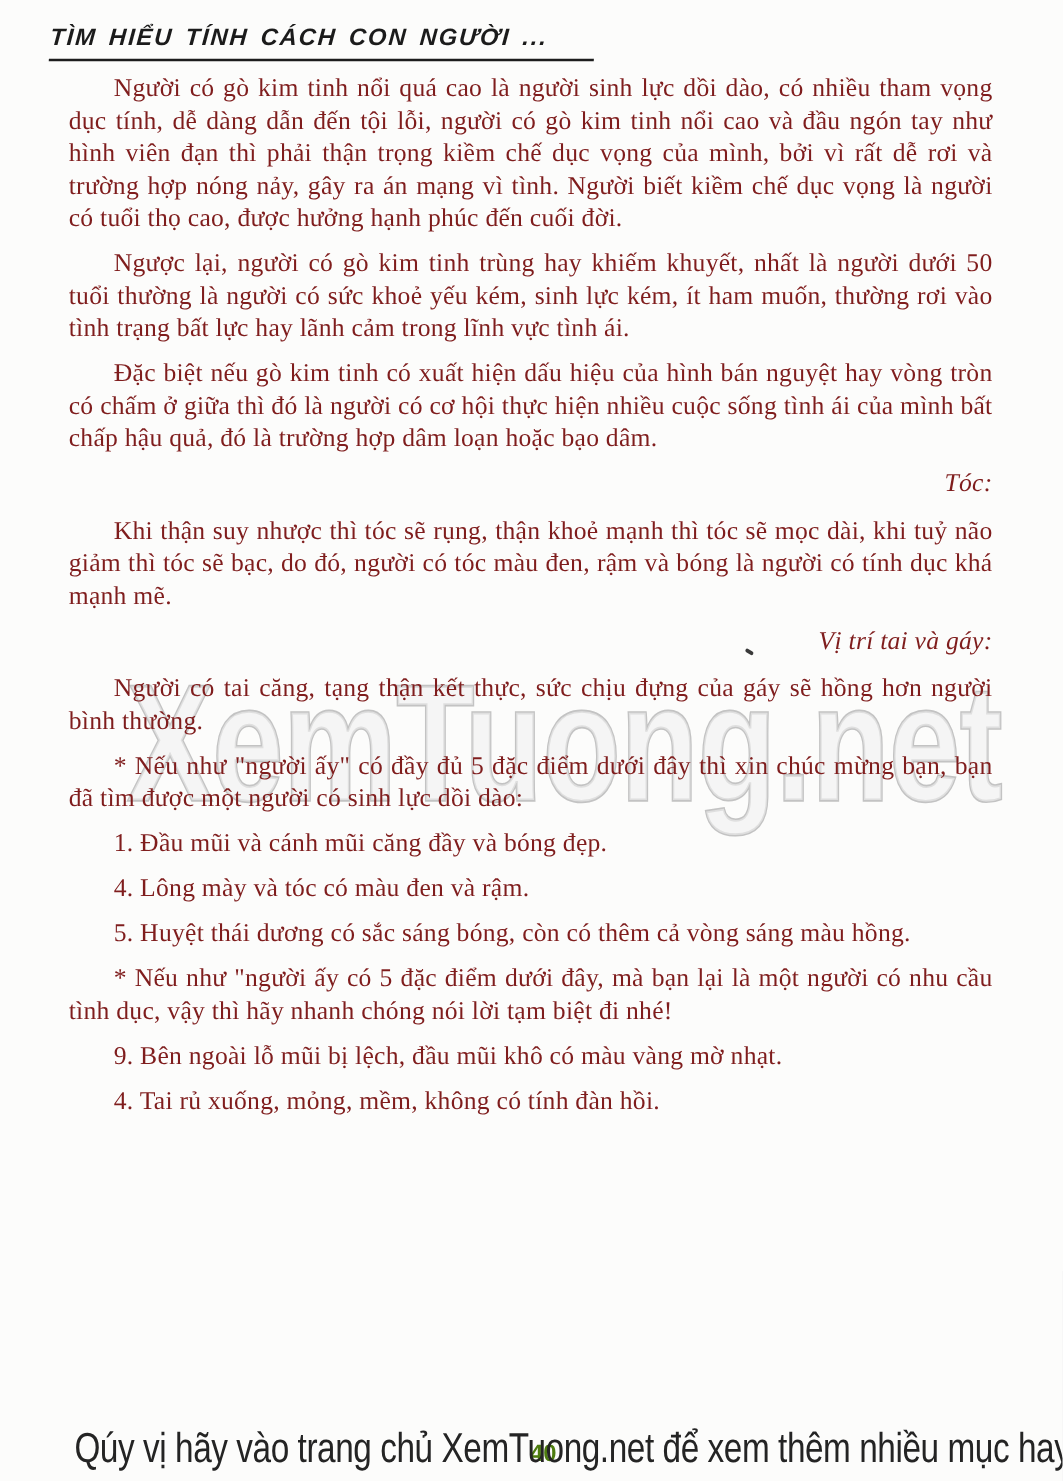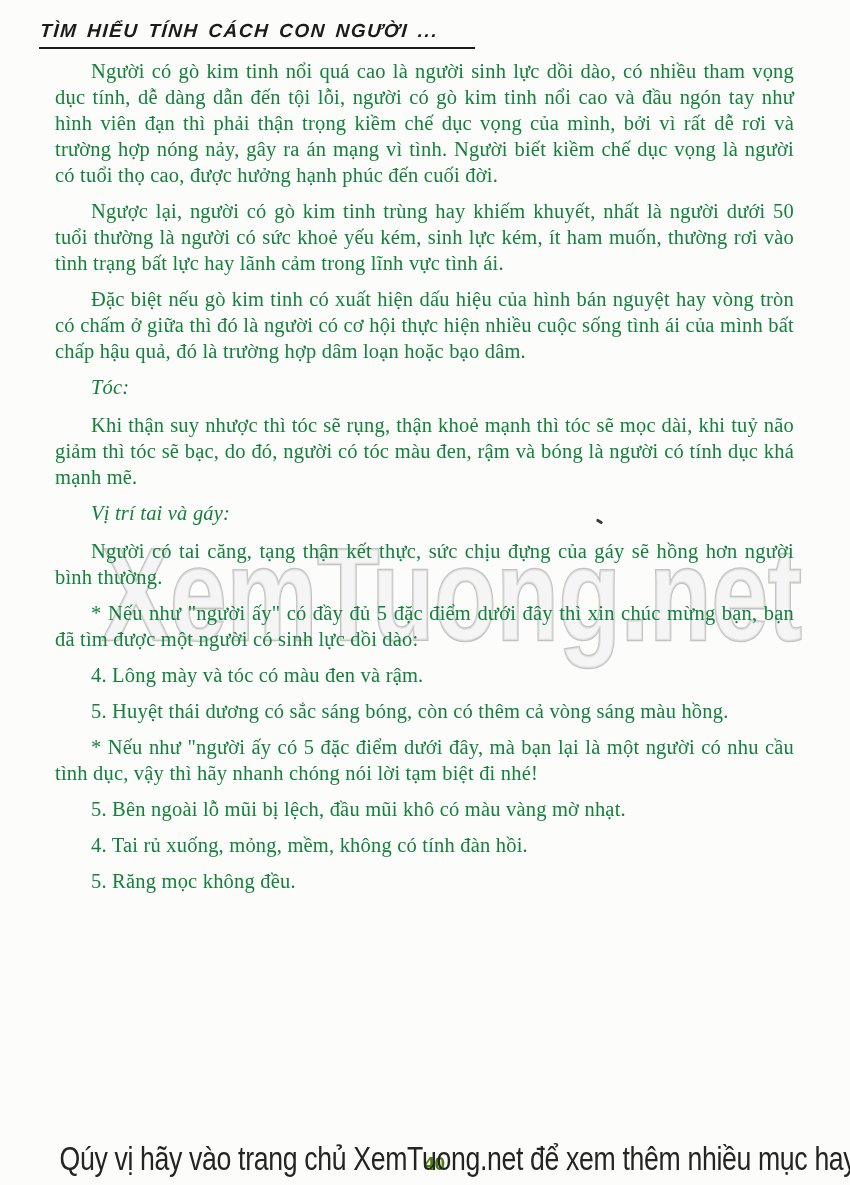--- a/index.html
+++ b/index.html
@@ -61,25 +61,25 @@
     box-sizing:border-box;
     z-index:2;
     font-size:20.5px;
     line-height:26px;
     letter-spacing:0.2px;
   }
   .blk{
     margin:0 0 10px 0;
     text-indent:36px;
     text-align:justify;
-    color:#15803d;
+    color:#7f1d1d;
   }
   .heading{
     font-style:italic;
-    text-align:left;
+    text-align:right;
     margin:3px 0 12px 0;
   }
   
   .footer{
     position:absolute;
     left:0;bottom:8px;
     width:850px;
     text-align:center;
     z-index:2;
   }
@@ -133,26 +133,26 @@
 
   <div class="content">
     <p class="blk">Người có gò kim tinh nổi quá cao là người sinh lực dồi dào, có nhiều tham vọng dục tính, dễ dàng dẫn đến tội lỗi, người có gò kim tinh nổi cao và đầu ngón tay như hình viên đạn thì phải thận trọng kiềm chế dục vọng của mình, bởi vì rất dễ rơi và trường hợp nóng nảy, gây ra án mạng vì tình. Người biết kiềm chế dục vọng là người có tuổi thọ cao, được hưởng hạnh phúc đến cuối đời.</p>
     <p class="blk">Ngược lại, người có gò kim tinh trùng hay khiếm khuyết, nhất là người dưới 50 tuổi thường là người có sức khoẻ yếu kém, sinh lực kém, ít ham muốn, thường rơi vào tình trạng bất lực hay lãnh cảm trong lĩnh vực tình ái.</p>
     <p class="blk">Đặc biệt nếu gò kim tinh có xuất hiện dấu hiệu của hình bán nguyệt hay vòng tròn có chấm ở giữa thì đó là người có cơ hội thực hiện nhiều cuộc sống tình ái của mình bất chấp hậu quả, đó là trường hợp dâm loạn hoặc bạo dâm.</p>
     <p class="blk heading">Tóc:</p>
     <p class="blk">Khi thận suy nhược thì tóc sẽ rụng, thận khoẻ mạnh thì tóc sẽ mọc dài, khi tuỷ não giảm thì tóc sẽ bạc, do đó, người có tóc màu đen, rậm và bóng là người có tính dục khá mạnh mẽ.</p>
     <p class="blk heading">Vị trí tai và gáy:</p>
     <p class="blk">Người có tai căng, tạng thận kết thực, sức chịu đựng của gáy sẽ hồng hơn người bình thường.</p>
     <p class="blk">* Nếu như "người ấy" có đầy đủ 5 đặc điểm dưới đây thì xin chúc mừng bạn, bạn đã tìm được một người có sinh lực dồi dào:</p>
+    <p class="blk">1. Đầu mũi và cánh mũi căng đầy và bóng đẹp.</p>
     <p class="blk">4. Lông mày và tóc có màu đen và rậm.</p>
     <p class="blk">5. Huyệt thái dương có sắc sáng bóng, còn có thêm cả vòng sáng màu hồng.</p>
     <p class="blk">* Nếu như "người ấy có 5 đặc điểm dưới đây, mà bạn lại là một người có nhu cầu tình dục, vậy thì hãy nhanh chóng nói lời tạm biệt đi nhé!</p>
-    <p class="blk">5. Bên ngoài lỗ mũi bị lệch, đầu mũi khô có màu vàng mờ nhạt.</p>
+    <p class="blk">9. Bên ngoài lỗ mũi bị lệch, đầu mũi khô có màu vàng mờ nhạt.</p>
     <p class="blk">4. Tai rủ xuống, mỏng, mềm, không có tính đàn hồi.</p>
-    <p class="blk">5. Răng mọc không đều.</p>
   </div>
 
   <div class="footer">
     <span class="page-number">40</span>
     <span class="footer-text">Qúy vị hãy vào trang chủ XemTuong.net để xem thêm nhiều mục hay khác</span>
   </div>
 
 </div>
 
 </body></html>

